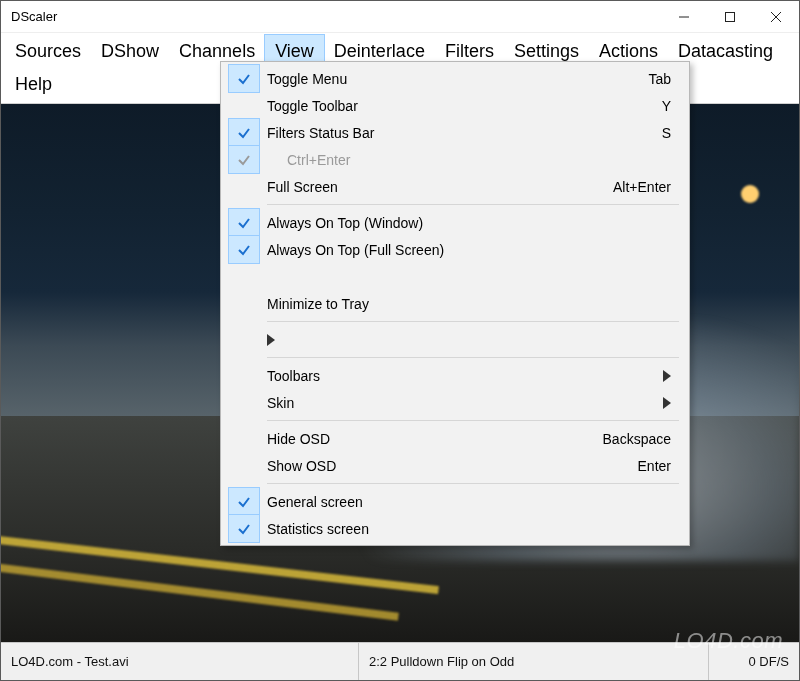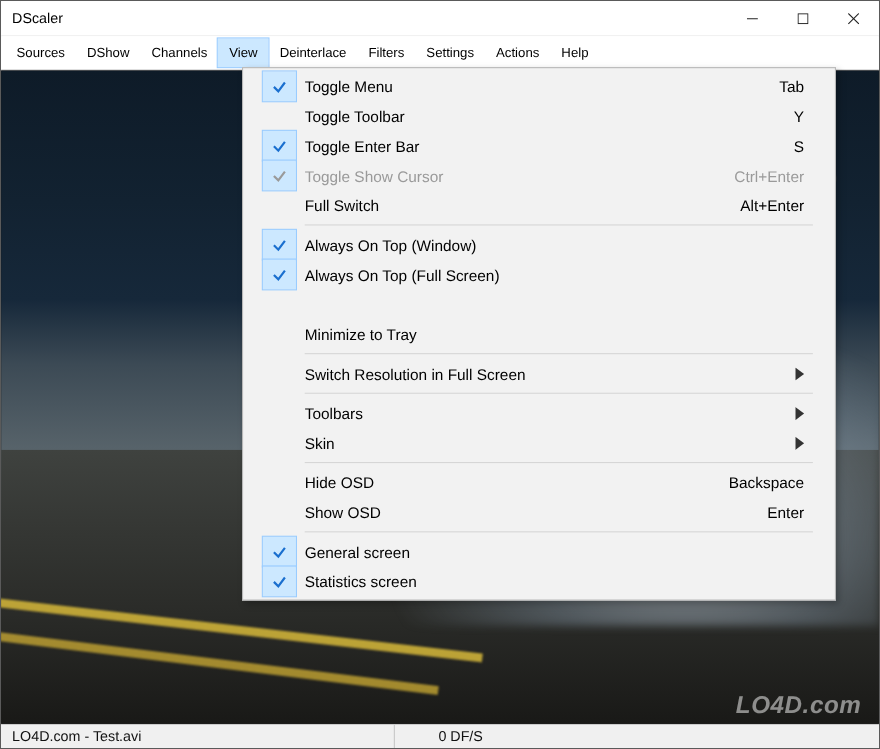--- a/index.html
+++ b/index.html
@@ -53,21 +53,21 @@
   
   .menubar {
     display: flex;
     flex-wrap: wrap;
     padding: 2px 4px 2px 4px;
     background: #fff;
     border-bottom: 1px solid #d0d0d0;
   }
   .menubar .menuitem {
     padding: 6px 10px;
-    font-size: 12px;
+    font-size: 18px;
     color: #000;
     cursor: default;
   }
   .menubar .menuitem.active {
     background: #cce8ff;
     outline: 1px solid #99ccff;
   }
   
   .video-area {
     flex: 1;
@@ -122,25 +122,25 @@
     position:absolute;
     width:14px; height:14px;
     border-radius:50%;
     filter: blur(1px);
   }
   
   .dropdown {
     position: absolute;
     top: 60px;
     left: 219px;
-    width: 540px;
+    width: 470px;
     background: #f2f2f2;
     border: 1px solid #b8b8b8;
     box-shadow: 3px 3px 6px rgba(0,0,0,0.25);
-    padding: 3px 18px;
+    padding: 3px 8px;
     z-index: 100;
   }
   .ditem {
     display: flex;
     align-items: center;
     height: 27px;
     padding: 0 10px 0 0;
   }
   .ditem .checkcol {
     width: 30px;
@@ -168,21 +168,21 @@
     padding-left: 20px;
   }
   .ditem .sub svg { display:block; }
   .sep {
     height: 1px;
     margin: 4px 2px 4px 38px;
     background: #d6d6d6;
   }
   
   .statusbar {
-    height: 22px;
+    height: 38px;
     display: flex;
     background: #f0f0f0;
     border-top: 1px solid #c7c7c7;
     font-size: 13px;
     color: #111;
   }
   .statusbar .cell {
     padding: 2px 10px;
     border-right: 1px solid #c7c7c7;
     display:flex;
@@ -193,21 +193,21 @@
   .cell2 { flex: 1; }
   .cell3 { width: 90px; }
   
   .watermark {
     position: absolute;
     right: 16px;
     bottom: 26px;
     color: rgba(255,255,255,0.5);
     font-size: 22px;
     font-style: italic;
-    font-weight: 700;
+    font-weight: 400;
     letter-spacing: .5px;
     pointer-events:none;
   }
 </style>
 </head>
 <body>
 
 <div class="window">
 
   <div class="titlebar">
@@ -234,38 +234,40 @@
 
   <div class="menubar" id="menubar">
       <div class="menuitem">Sources</div>
       <div class="menuitem">DShow</div>
       <div class="menuitem">Channels</div>
       <div class="menuitem active">View</div>
       <div class="menuitem">Deinterlace</div>
       <div class="menuitem">Filters</div>
       <div class="menuitem">Settings</div>
       <div class="menuitem">Actions</div>
+      <div class="menuitem">Datacasting</div>
       <div class="menuitem">Help</div>
     </div>
 
   <div class="video-area">
     <div class="video-scene">
       <div class="road"></div>
       <div class="lane"></div>
       <div class="lane2"></div>
       <div class="smoke"></div>
       <div class="light" style="background:#ff5a2b; right:300px; bottom:46%;"></div>
       <div class="light" style="background:#ff5a2b; right:250px; bottom:45%;"></div>
       <div class="light" style="background:#ffcf70; right:40px; top:15%; width:18px;height:18px;"></div>
       <div class="light" style="background:#c9e4ff; right:160px; top:25%; width:10px;height:10px;"></div>
     </div>
   </div>
 
   <div class="statusbar">
     <div class="cell cell1">LO4D.com - Test.avi</div>
+    <div class="cell cell2">2:2 Pulldown Flip on Odd</div>
     <div class="cell cell3">0 DF/S</div>
   </div>
 
   <div class="dropdown" id="dropdown">
       <div class="ditem checked">
         <div class="checkcol">
           <svg width="14" height="14" viewBox="0 0 14 14">
             <polyline points="2,7 6,11 12,3" fill="none" stroke="#1a6fcf" stroke-width="2"></polyline>
           </svg>
         </div>
@@ -276,35 +278,34 @@
         <div class="checkcol"></div>
         <div class="label">Toggle Toolbar</div>
         <div class="shortcut">Y</div>
       </div>
       <div class="ditem checked">
         <div class="checkcol">
           <svg width="14" height="14" viewBox="0 0 14 14">
             <polyline points="2,7 6,11 12,3" fill="none" stroke="#1a6fcf" stroke-width="2"></polyline>
           </svg>
         </div>
-        <div class="label">Toggle Enter Bar</div>
+        <div class="label">Filters Status Bar</div>
         <div class="shortcut">S</div>
       </div>
       <div class="ditem checked disabled">
         <div class="checkcol">
           <svg width="14" height="14" viewBox="0 0 14 14">
             <polyline points="2,7 6,11 12,3" fill="none" stroke="#9a9a9a" stroke-width="2"></polyline>
           </svg>
         </div>
-        <div class="label">Toggle Show Cursor</div>
         <div class="shortcut">Ctrl+Enter</div>
       </div>
       <div class="ditem">
         <div class="checkcol"></div>
-        <div class="label">Full Switch</div>
+        <div class="label">Full Screen</div>
         <div class="shortcut">Alt+Enter</div>
       </div>
       <div class="sep"></div>
       <div class="ditem checked">
         <div class="checkcol">
           <svg width="14" height="14" viewBox="0 0 14 14">
             <polyline points="2,7 6,11 12,3" fill="none" stroke="#1a6fcf" stroke-width="2"></polyline>
           </svg>
         </div>
         <div class="label">Always On Top (Window)</div>
@@ -320,21 +321,20 @@
       <div class="ditem">
         <div class="checkcol"></div>
       </div>
       <div class="ditem">
         <div class="checkcol"></div>
         <div class="label">Minimize to Tray</div>
       </div>
       <div class="sep"></div>
       <div class="ditem">
         <div class="checkcol"></div>
-        <div class="label">Switch Resolution in Full Screen</div>
         <div class="sub">
           <svg width="8" height="12" viewBox="0 0 8 12">
             <polygon points="0,0 8,6 0,12" fill="#333"></polygon>
           </svg>
         </div>
       </div>
       <div class="sep"></div>
       <div class="ditem">
         <div class="checkcol"></div>
         <div class="label">Toolbars</div>

